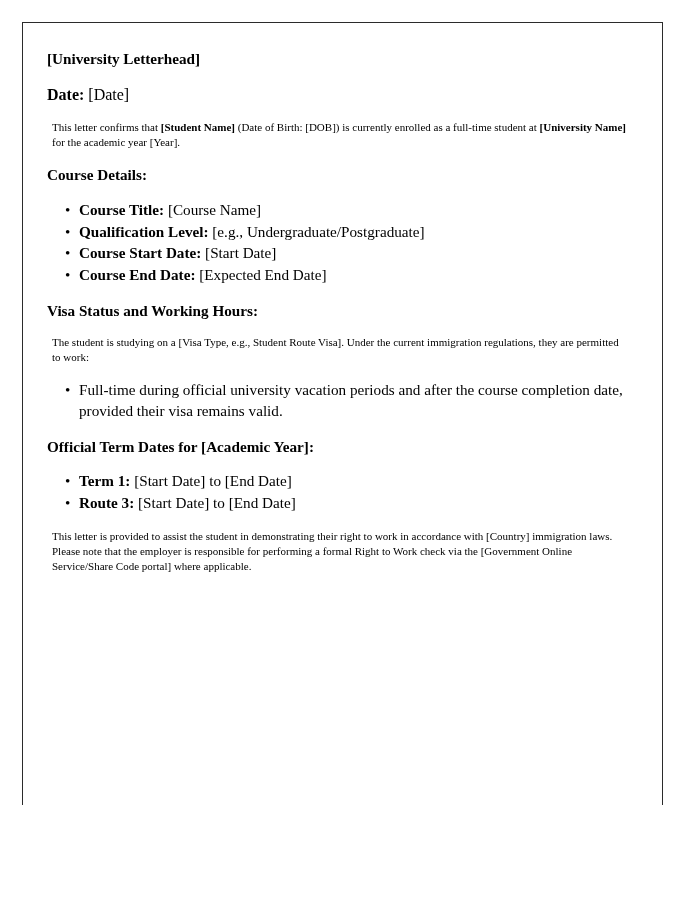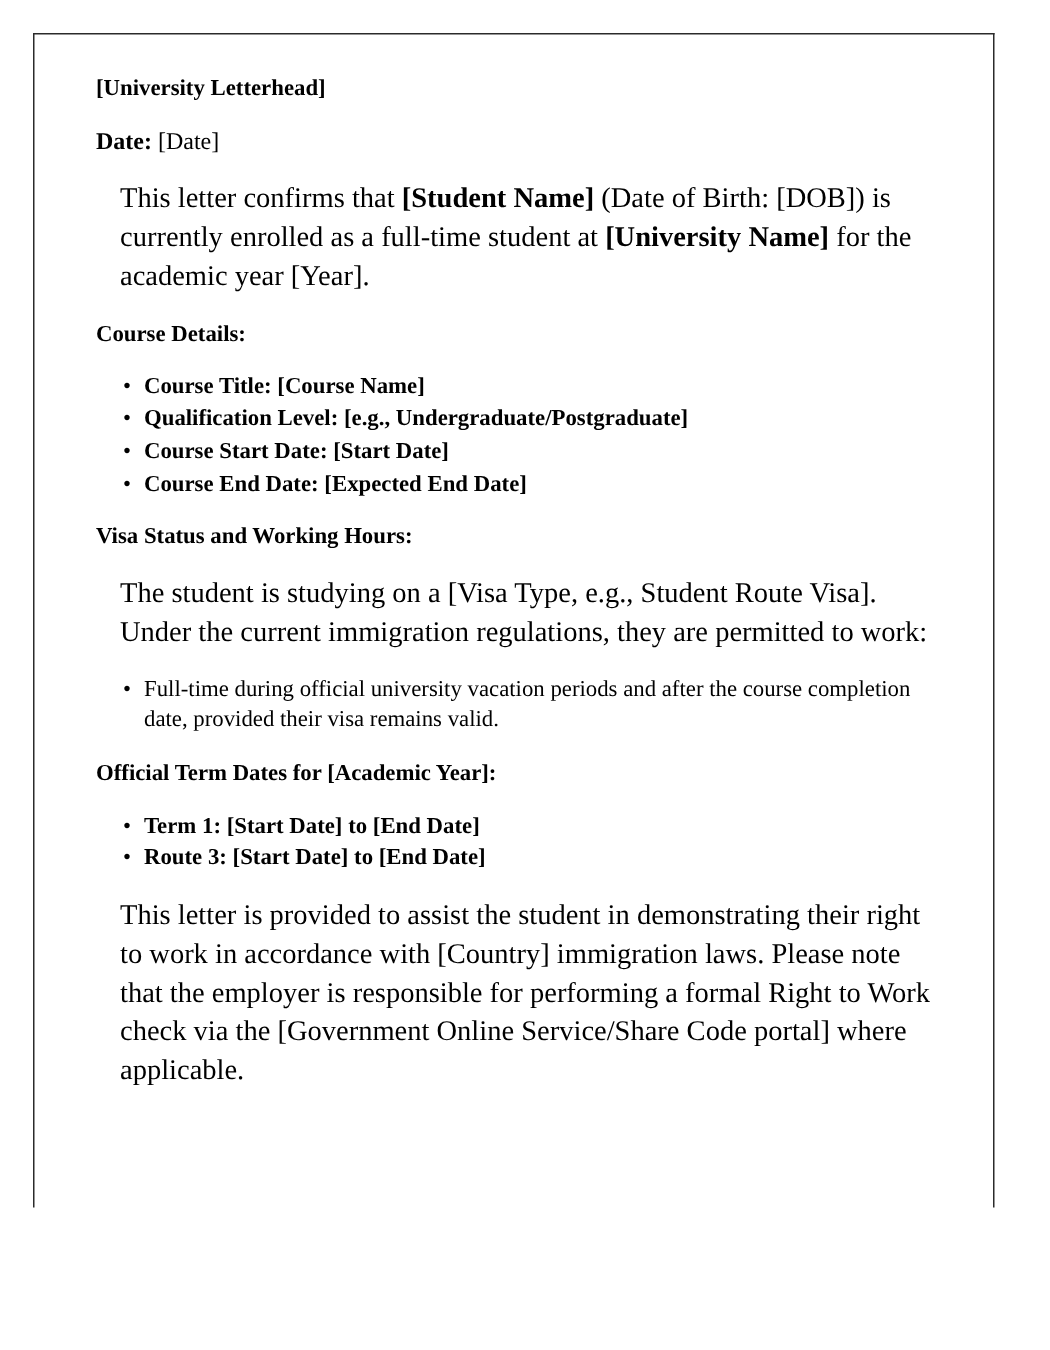--- a/index.html
+++ b/index.html
@@ -19,33 +19,32 @@
     position: absolute;
     left: 22px;
     top: 22px;
     width: 641px;
     height: 783px;
     border: 1px solid #2b2b2b;
     border-bottom: none;
     box-sizing: border-box;
     background: #ffffff;
     overflow: hidden;
-    padding-left: 17px;
   }
 
   .doc-body {
     padding: 26px 34px 0 24px;
     box-sizing: border-box;
   }
 
   
   .para {
-    font-size: 19px;
+    font-size: 11px;
     line-height: 1.36;
-    margin: 0 0 15px 16px;
+    margin: 0 0 15px 5px;
     text-align: left;
   }
   .heading {
     font-size: 15.2px;
     line-height: 1.36;
     font-weight: bold;
     margin: 0 0 14px 0;
   }
   .lead {
     font-size: 16px;
@@ -71,21 +70,21 @@
   }
   ul.bullets li::before {
     content: "\2022";
     position: absolute;
     left: 18px;
     top: 0;
     font-size: 15.2px;
     line-height: 1.36;
   }
   .b { font-weight: bold; }
-  .n { font-weight: bold; }
+  .n { font-weight: normal; }
 
   .tight { margin-bottom: 14px; }
 </style>
 </head>
 <body>
 
 <div class="page">
   <div class="doc-body">
 
     <p class="heading">[University Letterhead]</p>

